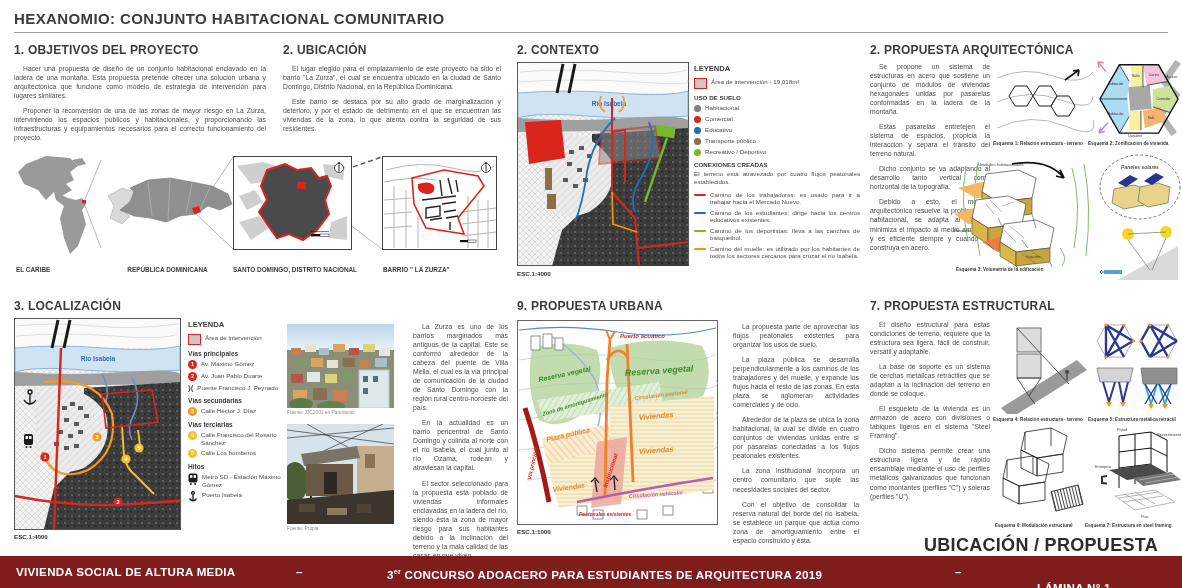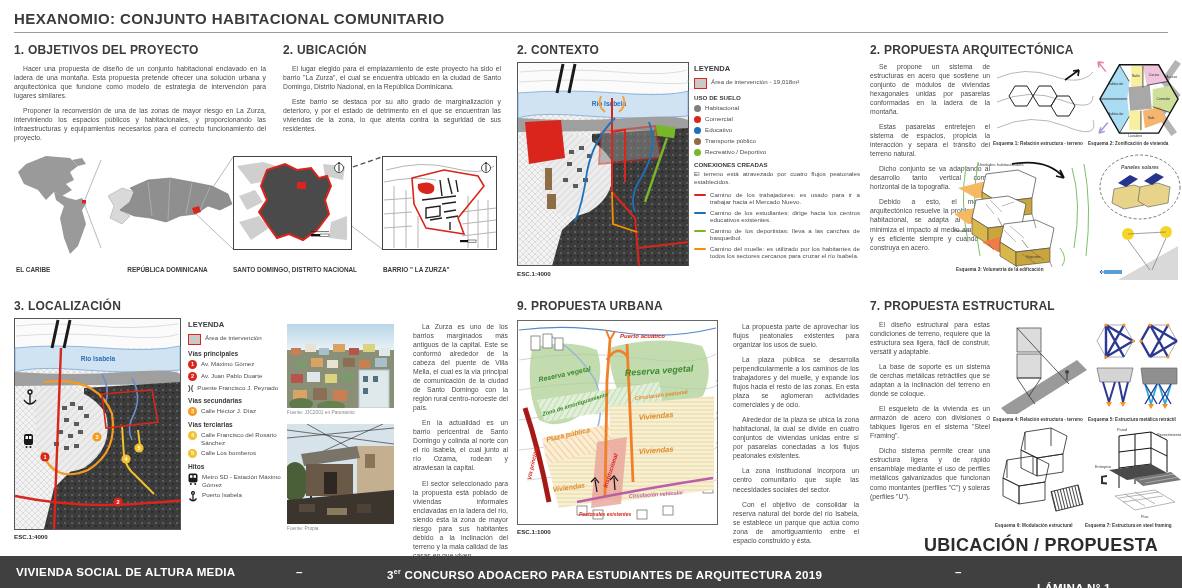--- a/index.html
+++ b/index.html
@@ -18,21 +18,21 @@
   .leg-item{display:flex;align-items:flex-start;gap:4px;font-size:6.2px;line-height:1.22;margin:3px 0;color:#4c4c4c;}
   .badge{width:9px;height:9px;border-radius:50%;color:#fff;font-size:5.6px;font-weight:bold;
          display:flex;align-items:center;justify-content:center;flex:0 0 auto;}
   .b-red{background:#da251c;} .b-orange{background:#f49b20;} .b-yellow{background:#f2c12e;}
   .dot{width:7px;height:7px;border-radius:50%;flex:0 0 auto;margin-top:1px;}
   .dashsw{width:12px;height:2.6px;border-radius:2px;flex:0 0 auto;margin-top:3px;}
   .areabox{width:11px;height:9px;background:#c9c9c9;border:1.6px solid #da251c;flex:0 0 auto;}
   .cap{font-size:4.6px;font-weight:bold;color:#3a3a3a;white-space:nowrap;}
   .photo-cap{font-size:4.8px;color:#8a8a8a;}
   .tagline{font-size:18px;font-weight:bold;color:#2c2c2c;letter-spacing:.3px;}
-  .footerbar{background:#404040;}
+  .footerbar{background:#7f1d1d;}
   .f-t{color:#fff;font-size:11.6px;font-weight:bold;letter-spacing:.3px;white-space:nowrap;}
   .f-t sup{font-size:7px;}
   svg{display:block;}
   .svgl{font-family:"Liberation Sans",sans-serif;}
   .hand{font-style:italic;font-weight:bold;}
 </style>
 </head>
 <body>
 
 <svg width="0" height="0" style="position:absolute" aria-hidden="true">

